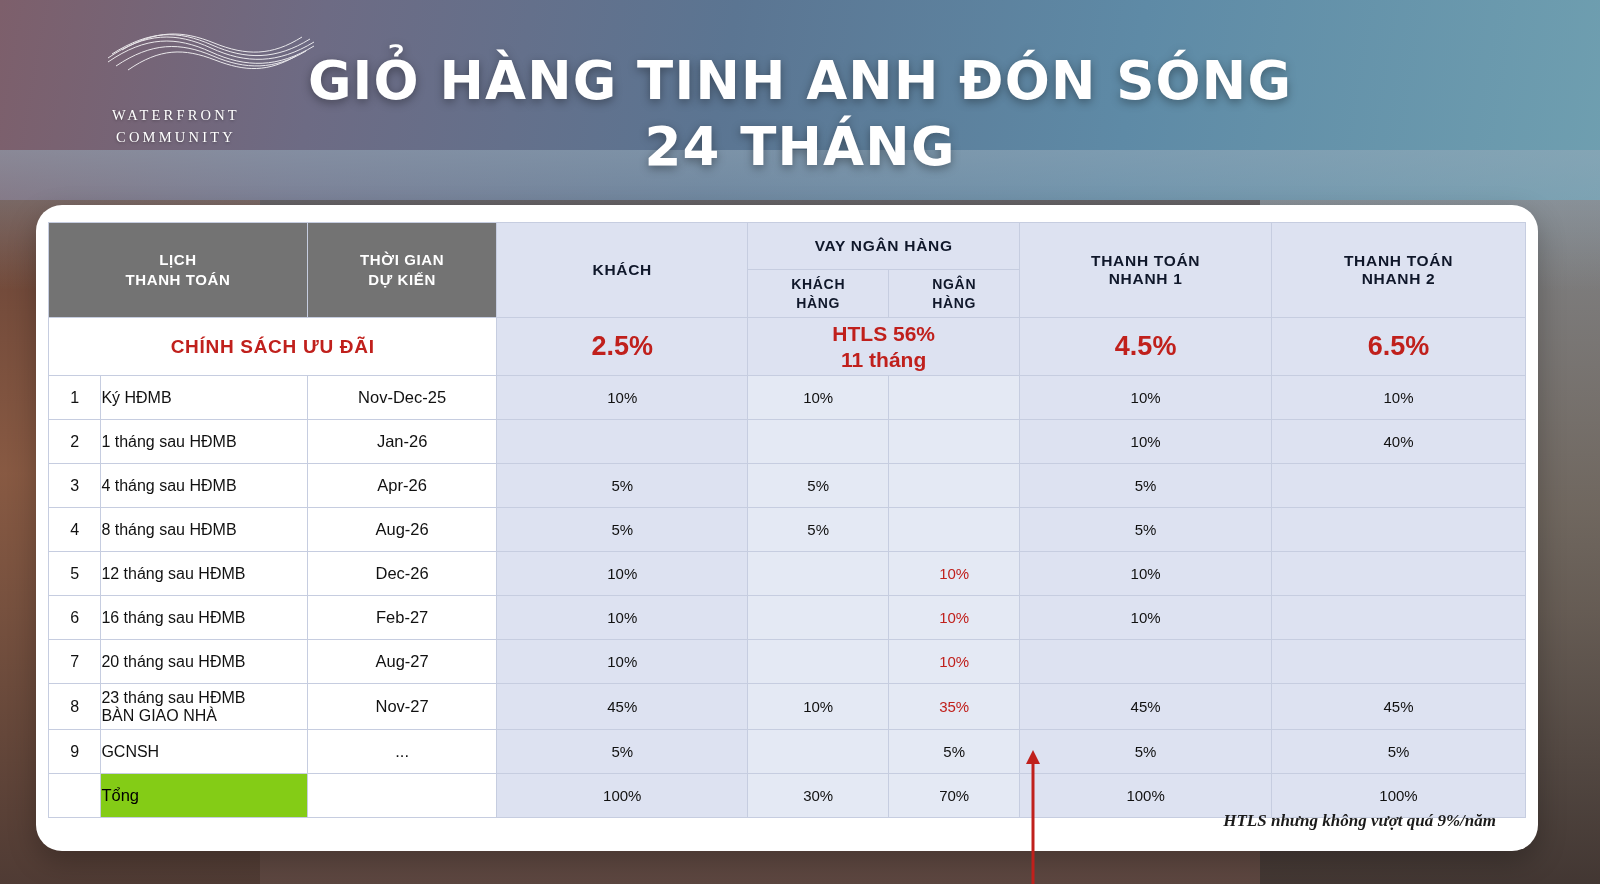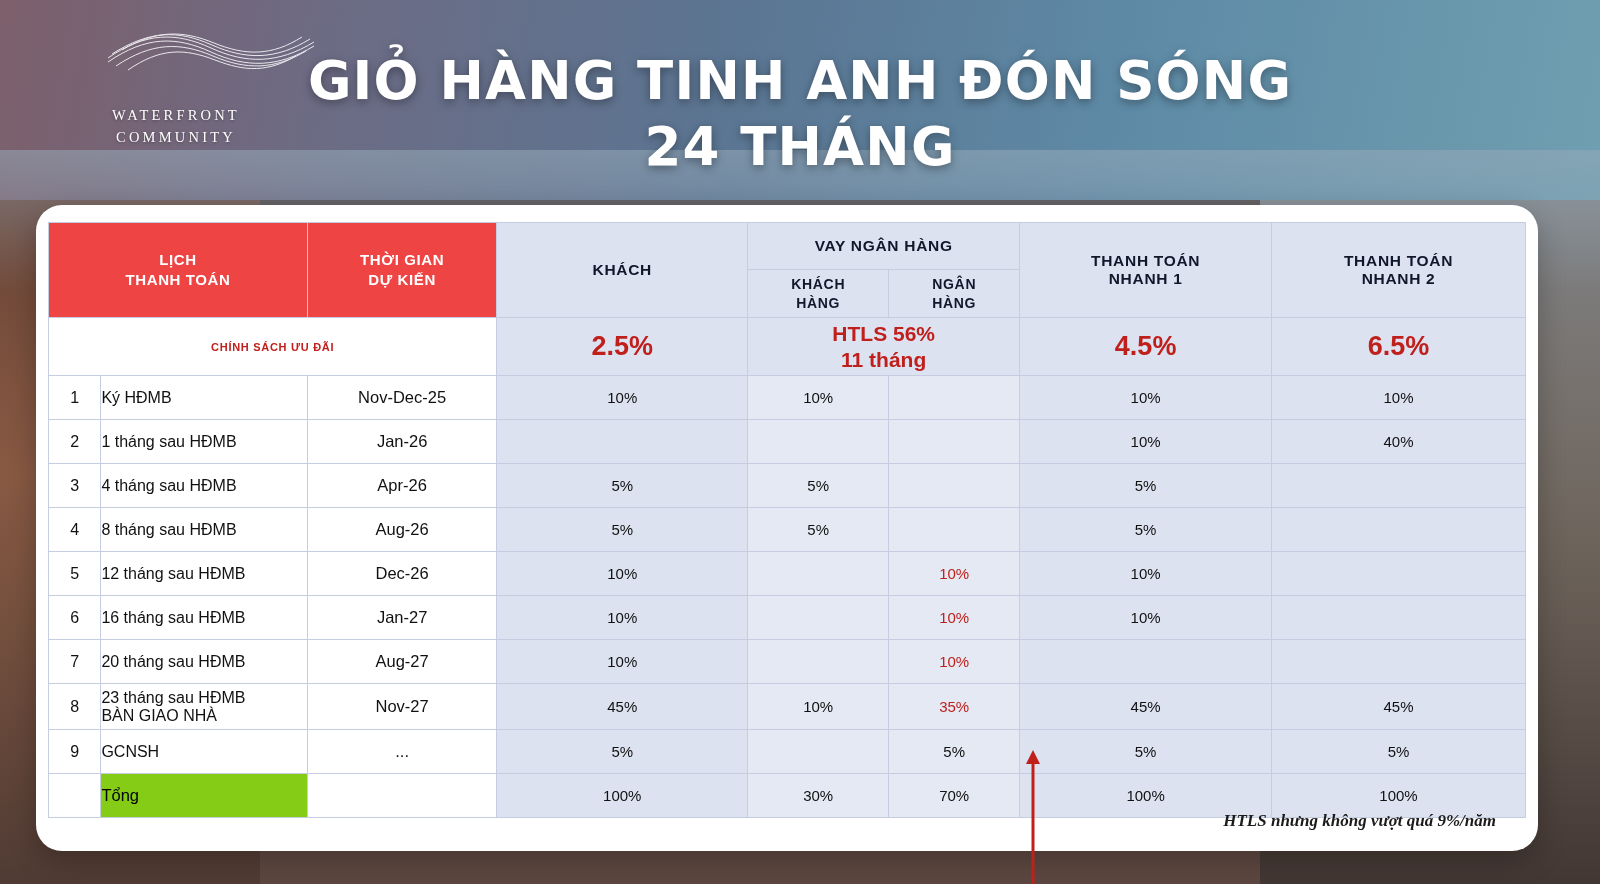--- a/index.html
+++ b/index.html
@@ -79,36 +79,36 @@
   }
   table.sched {
     position: absolute; left: 12px; top: 17px;
     border-collapse: collapse;
     width: 1478px;
     font-family: "Liberation Sans", sans-serif;
   }
   table.sched td, table.sched th { border: 1px solid #c6cde0; padding: 0; }
 
   .hdr-dark {
-    background: #ef4444; color: #ffffff;
+    background: #737373; color: #ffffff;
     font-weight: 700; font-size: 15px; line-height: 1.35;
     text-align: center; letter-spacing: .6px;
     height: 95px;
   }
   .hdr-light {
     background: #dde2f1; color: #0f172a;
     font-weight: 700; font-size: 15.5px;
     text-align: center; letter-spacing: .7px;
   }
   .hdr-light.tall { height: 95px; }
   .hdr-sub { height: 48px; font-size: 14px; line-height: 1.3; }
 
   .policy-label {
     background: #ffffff; color: #c0201c;
-    font-weight: 700; font-size: 11px; text-align: center;
+    font-weight: 700; font-size: 19px; text-align: center;
     letter-spacing: .7px; height: 58px;
   }
   .policy-val {
     background: #dde2f1; color: #c0201c;
     font-weight: 800; font-size: 27px; text-align: center;
     height: 58px;
   }
   .policy-val.small { font-size: 21px; line-height: 1.22; font-weight: 700;}
 
   td.idx { width: 52px; text-align: center; font-size: 16px; color: #111; background:#fff; }
@@ -261,21 +261,21 @@
           <td class="date">Dec-26</td>
           <td class="val">10%</td>
           <td class="val alt"></td>
           <td class="val alt red">10%</td>
           <td class="val">10%</td>
           <td class="val"></td>
         </tr>
         <tr class="row">
           <td class="idx">6</td>
           <td class="name">16 tháng sau HĐMB</td>
-          <td class="date">Jan-27</td>
+          <td class="date">Feb-27</td>
           <td class="val">10%</td>
           <td class="val alt"></td>
           <td class="val alt red">10%</td>
           <td class="val">10%</td>
           <td class="val"></td>
         </tr>
         <tr class="row">
           <td class="idx">7</td>
           <td class="name">20 tháng sau HĐMB</td>
           <td class="date">Aug-27</td>

